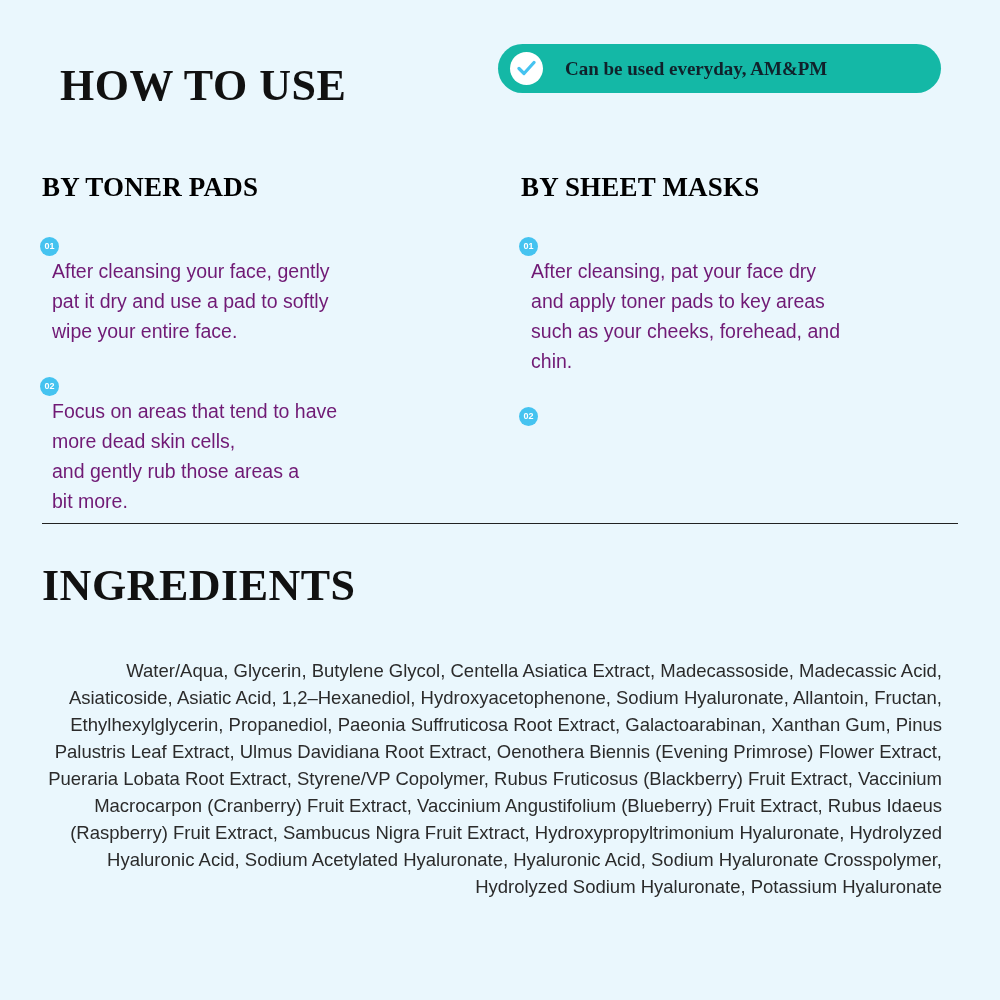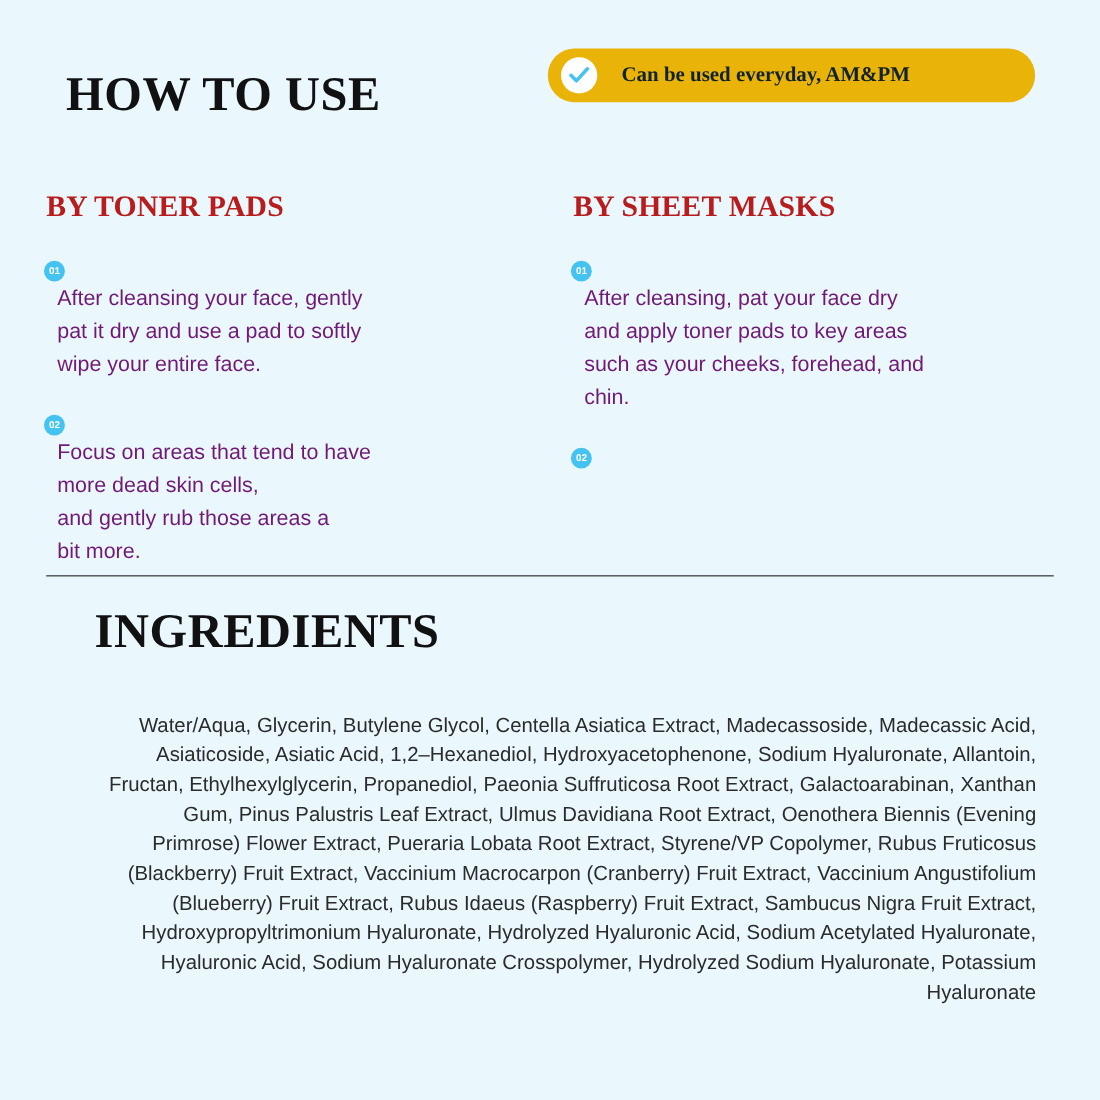--- a/index.html
+++ b/index.html
@@ -37,21 +37,21 @@
     letter-spacing: 0.5px;
     color: #111;
     margin: 0;
   }
   .badge {
     position: absolute;
     right: 19px;
     top: 44px;
     width: 443px;
     height: 49px;
-    background: #eab308;
+    background: #14b8a6;
     border-radius: 26px;
     display: flex;
     align-items: center;
   }
   .badge-check {
     width: 33px;
     height: 33px;
     border-radius: 50%;
     background: #ffffff;
     margin-left: 12px;
@@ -81,21 +81,21 @@
   .col {
     width: 458px;
   }
   .col-left { width: 458px; }
   .col-right { width: 460px; padding-left: 40px; }
 
   .h2 {
     font-family: "Liberation Serif", serif;
     font-weight: bold;
     font-size: 27px;
-    color: #b91c1c;
+    color: #000000;
     margin: 0 0 28px 2px;
     letter-spacing: 0.2px;
   }
 
   .step {
     display: flex;
     margin-bottom: 25px;
     flex-direction: column;
   }
   .step-num {
@@ -127,22 +127,21 @@
     top: 523px;
     height: 1px;
     background: #222;
   }
 
   
   .ingredients {
     position: absolute;
     left: 42px;
     right: 58px;
-    top: 548px;
-    margin-left: 44px;
+    top: 560px;
   }
   .h1-ing {
     font-family: "Liberation Serif", serif;
     font-weight: bold;
     font-size: 44px;
     letter-spacing: 0.5px;
     color: #111;
     margin: 0 0 46px 0;
   }
   .ing-body {

